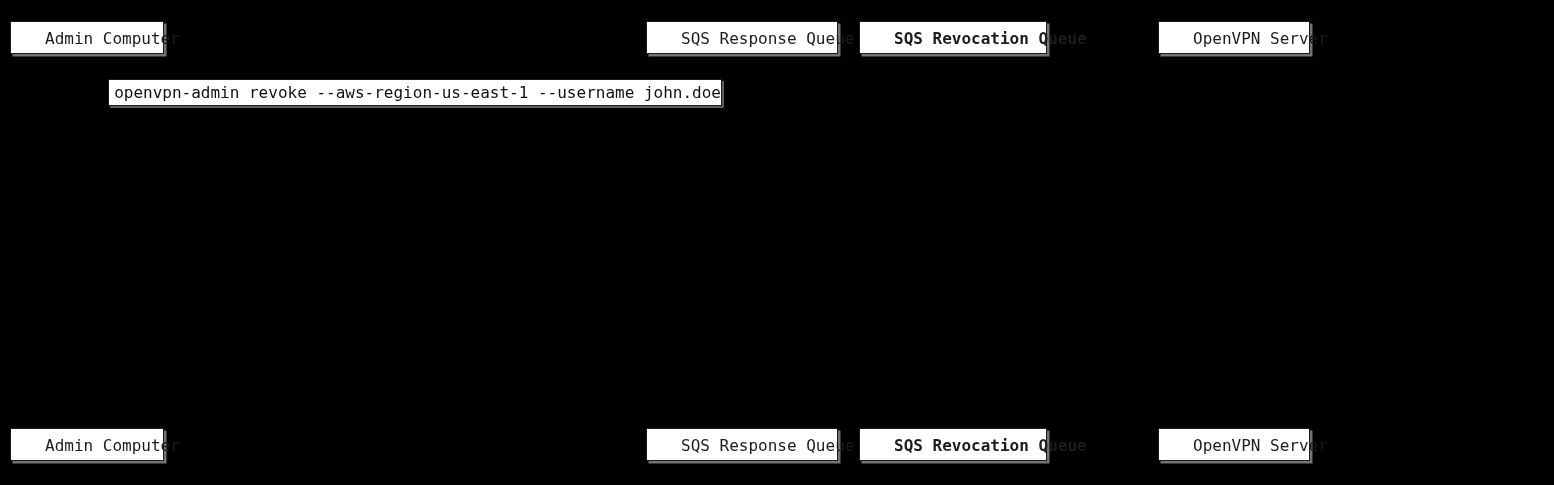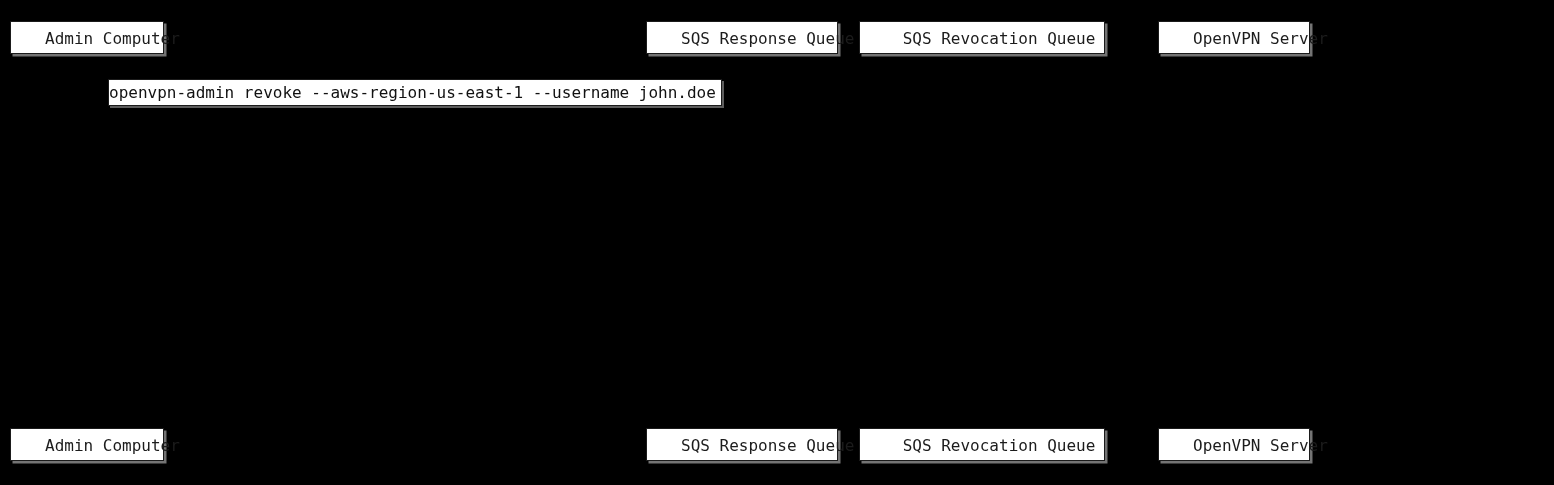--- a/index.html
+++ b/index.html
@@ -26,35 +26,35 @@
     line-height: 33px;
     text-align: center;
     white-space: nowrap;
     box-sizing: border-box;
     padding-left: 34px;
   }
   .row-top    { top: 21px; }
   .row-bottom { top: 428px; }
   .col-admin      { left: 10px;   width: 154px; }
   .col-response   { left: 646px;  width: 192px; }
-  .col-revocation { left: 859px;  width: 246px; }
+  .col-revocation { left: 859px;  width: 188px; font-weight: bold; }
   .col-openvpn    { left: 1158px; width: 152px; }
   .message-label {
     position: absolute;
     left: 108px;
     top: 79px;
     width: 614px;
     height: 27px;
     background: #ffffff;
     border: 1px solid #1b1b1b;
     box-shadow: 2px 2px 0 rgba(155,155,155,0.6);
     color: #111111;
     font-size: 16px;
     line-height: 25px;
-    text-align: left;
+    text-align: right;
     white-space: nowrap;
     box-sizing: border-box;
   }
 </style>
 </head>
 <body>
 
 <div class="canvas">
 
   <div class="pbox row-top col-admin">Admin Computer</div>

